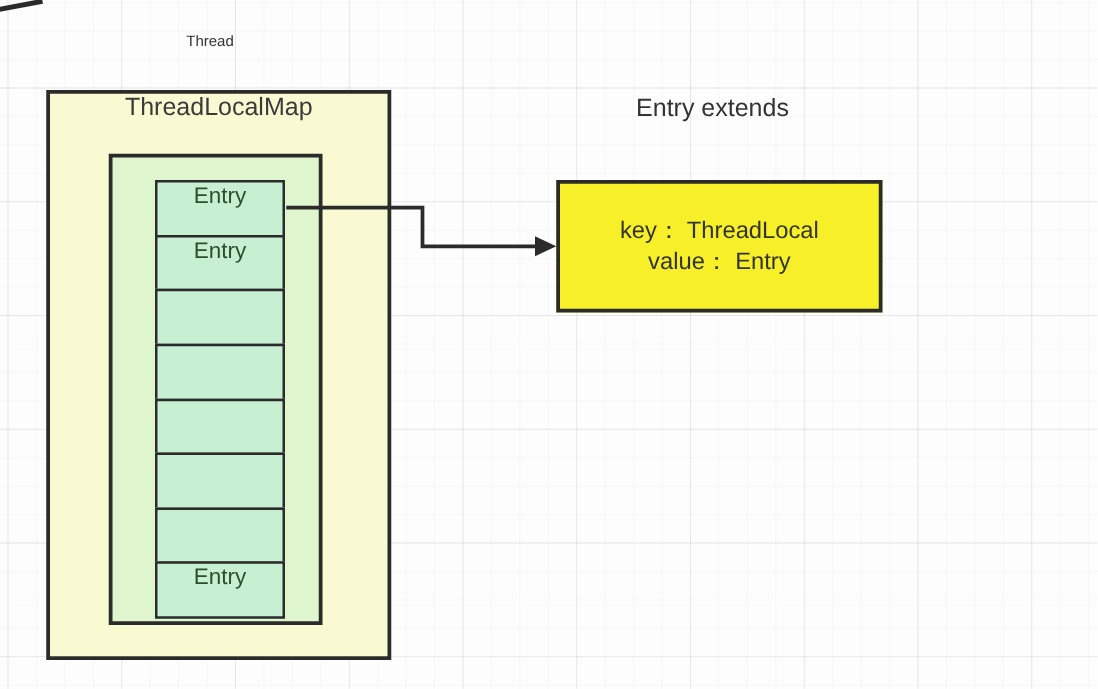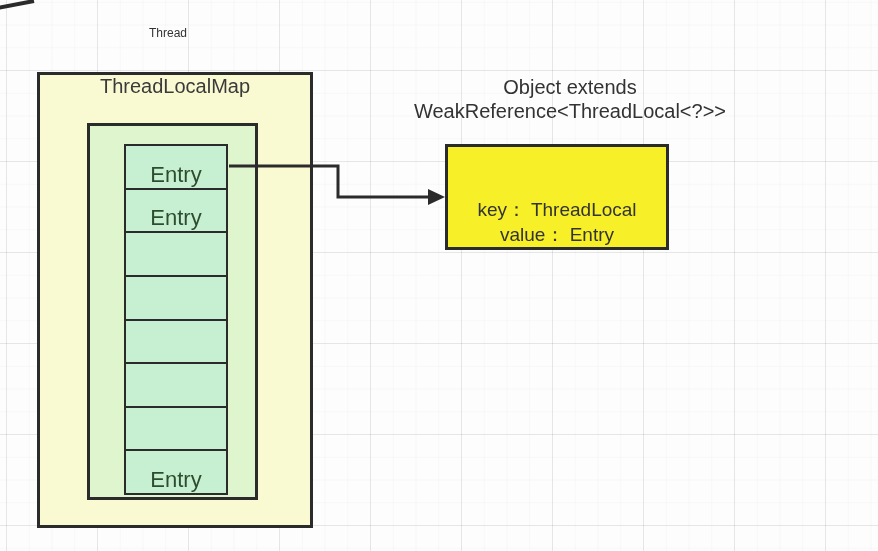--- a/index.html
+++ b/index.html
@@ -38,33 +38,33 @@
     box-sizing:border-box;
     background:#dff5cd;border:3px solid #2b2b2b;
   }
   .cells{
     position:absolute;left:124px;top:144px;width:104px;height:351px;
     display:flex;flex-direction:column;
   }
   .cell{
     flex:1;box-sizing:border-box;
     background:#c7f0d2;border:2px solid #2b2b2b;
-    display:flex;align-items:flex-end;justify-content:center;
-    font-size:22px;color:#2e4d2e;
+    display:flex;align-items:flex-start;justify-content:center;
+    font-size:18px;color:#2e4d2e;
   }
   .cell + .cell{margin-top:-2px;}
   .note{
     position:absolute;left:403px;top:75px;width:334px;
     text-align:center;font-size:20px;line-height:24px;color:#333;
   }
   .highlight-box{
-    position:absolute;left:445px;top:144px;width:224px;height:106px;
+    position:absolute;left:445px;top:144px;width:261px;height:106px;
     box-sizing:border-box;
     background:#f7ef28;border:3px solid #2b2b2b;
-    display:flex;flex-direction:column;align-items:center;justify-content:flex-end;
+    display:flex;flex-direction:column;align-items:center;justify-content:center;
     font-size:19px;line-height:25px;color:#333;
     text-align:center;
   }
   svg.overlay{
     position:absolute;left:0;top:0;
     pointer-events:none;
   }
 </style>
 </head>
 <body>
@@ -100,22 +100,21 @@
       </div>
     <div class="cell">
         <span></span>
       </div>
     <div class="cell">
         <span>Entry</span>
       </div>
   </div>
 
   <div class="note">
-    <div>Object extends</div>
-    <div>WeakReference&lt;ThreadLocal&lt;?&gt;&gt;</div>
+    <div>Entry extends</div>
   </div>
 
   <div class="highlight-box">
     <div>key： ThreadLocal</div>
     <div>value： Entry</div>
   </div>
 
   <svg class="overlay" width="878" height="551" viewBox="0 0 878 551">
 
     <line x1="-3" y1="8" x2="34" y2="1" stroke="#2b2b2b" stroke-width="4"></line>

